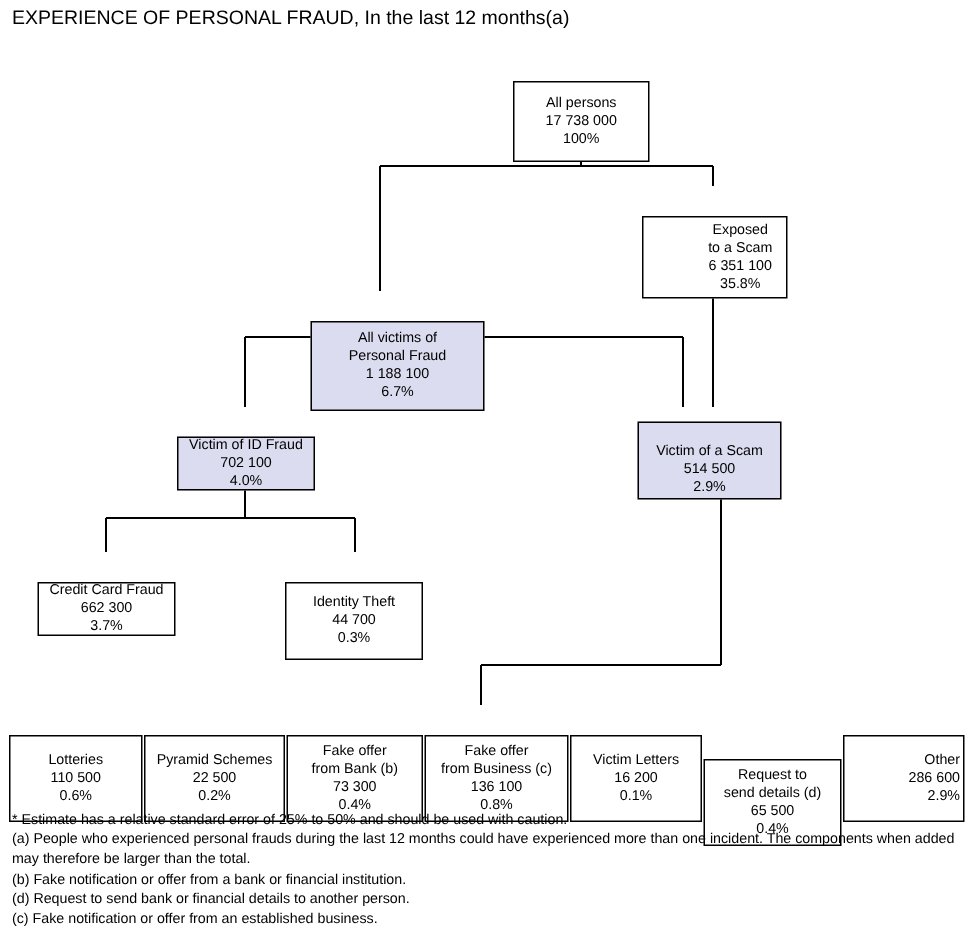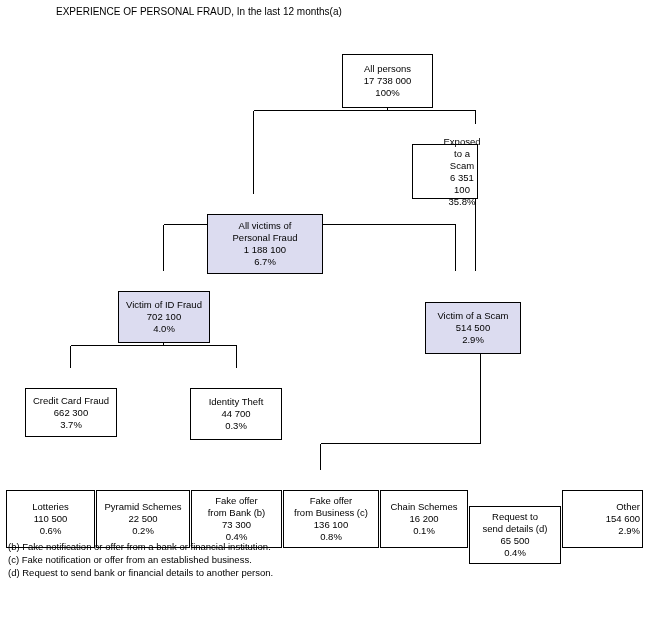--- a/index.html
+++ b/index.html
@@ -16,25 +16,24 @@
     position: relative;
     width: 649px;
     height: 624px;
     overflow: hidden;
     background: #ffffff;
   }
   #chart-title {
     position: absolute;
     left: 8px;
     top: 5px;
-    font-size: 10px;
+    font-size: 13px;
     line-height: 13px;
     white-space: nowrap;
     color: #000;
-    margin-left: 48px;
   }
   #connectors {
     position: absolute;
     left: 0;
     top: 0;
     width: 649px;
     height: 624px;
     pointer-events: none;
   }
   .node {
@@ -103,43 +102,43 @@
       <path d="M 320.5 443.5 L 320.5 470"></path>
     </g>
   </svg>
 
   <div id="nodes">
       <div class="node" style="left: 342px; top: 34px; width: 91px; height: 54px;">
         <div class="nlabel">All persons</div>
         <div class="nvalue">17 738 000</div>
         <div class="npct">100%</div>
       </div>
-      <div class="node" style="left: 412px; top: 124px; width: 66px; height: 55px; padding-left: 36px;">
+      <div class="node" style="left: 428px; top: 124px; width: 97px; height: 55px; padding-left: 36px;">
         <div class="nlabel">Exposed
 to a Scam</div>
         <div class="nvalue">6 351 100</div>
         <div class="npct">35.8%</div>
       </div>
       <div class="node filled" style="left: 207px; top: 194px; width: 116px; height: 60px;">
         <div class="nlabel">All victims of
 Personal Fraud</div>
         <div class="nvalue">1 188 100</div>
         <div class="npct">6.7%</div>
       </div>
-      <div class="node filled" style="left: 118px; top: 271px; width: 92px; height: 52px;">
+      <div class="node filled" style="left: 118px; top: 271px; width: 92px; height: 36px;">
         <div class="nlabel">Victim of ID Fraud</div>
         <div class="nvalue">702 100</div>
         <div class="npct">4.0%</div>
       </div>
-      <div class="node filled" style="left: 425px; top: 282px; width: 96px; height: 52px;">
+      <div class="node filled" style="left: 425px; top: 261px; width: 96px; height: 52px; justify-content: flex-end;">
         <div class="nlabel">Victim of a Scam</div>
         <div class="nvalue">514 500</div>
         <div class="npct">2.9%</div>
       </div>
-      <div class="node" style="left: 25px; top: 368px; width: 92px; height: 49px;">
+      <div class="node" style="left: 25px; top: 368px; width: 92px; height: 36px;">
         <div class="nlabel">Credit Card Fraud</div>
         <div class="nvalue">662 300</div>
         <div class="npct">3.7%</div>
       </div>
       <div class="node" style="left: 190px; top: 368px; width: 92px; height: 52px; align-items: center;">
         <div class="nlabel">Identity Theft</div>
         <div class="nvalue">44 700</div>
         <div class="npct">0.3%</div>
       </div>
       <div class="node" style="left: 6px; top: 470px; width: 89px; height: 58px;">
@@ -158,36 +157,38 @@
         <div class="nvalue">73 300</div>
         <div class="npct">0.4%</div>
       </div>
       <div class="node" style="left: 283px; top: 470px; width: 96px; height: 58px;">
         <div class="nlabel">Fake offer
 from Business (c)</div>
         <div class="nvalue">136 100</div>
         <div class="npct">0.8%</div>
       </div>
       <div class="node" style="left: 380px; top: 470px; width: 88px; height: 58px;">
-        <div class="nlabel">Chain Schemes</div>
+        <div class="nlabel">Victim Letters</div>
         <div class="nvalue">16 200</div>
         <div class="npct">0.1%</div>
       </div>
       <div class="node" style="left: 469px; top: 486px; width: 92px; height: 58px;">
         <div class="nlabel">Request to
 send details (d)</div>
         <div class="nvalue">65 500</div>
         <div class="npct">0.4%</div>
       </div>
       <div class="node" style="left: 562px; top: 470px; width: 81px; height: 58px; align-items: flex-end;">
         <div class="nlabel">Other</div>
-        <div class="nvalue">154 600</div>
+        <div class="nvalue">286 600</div>
         <div class="npct">2.9%</div>
       </div>
     </div>
 
   <div id="footnotes">
+      <div>* Estimate has a relative standard error of 25% to 50% and should be used with caution.</div>
+      <div>(a) People who experienced personal frauds during the last 12 months could have experienced more than one incident. The components when added may therefore be larger than the total.</div>
       <div>(b) Fake notification or offer from a bank or financial institution.</div>
+      <div>(d) Request to send bank or financial details to another person.</div>
       <div>(c) Fake notification or offer from an established business.</div>
-      <div>(d) Request to send bank or financial details to another person.</div>
     </div>
 
 </div>
 
 </body></html>

